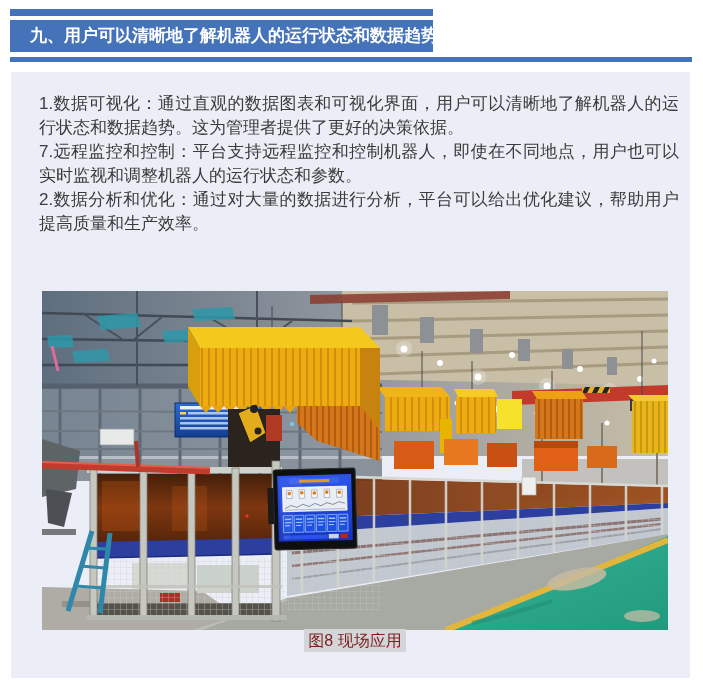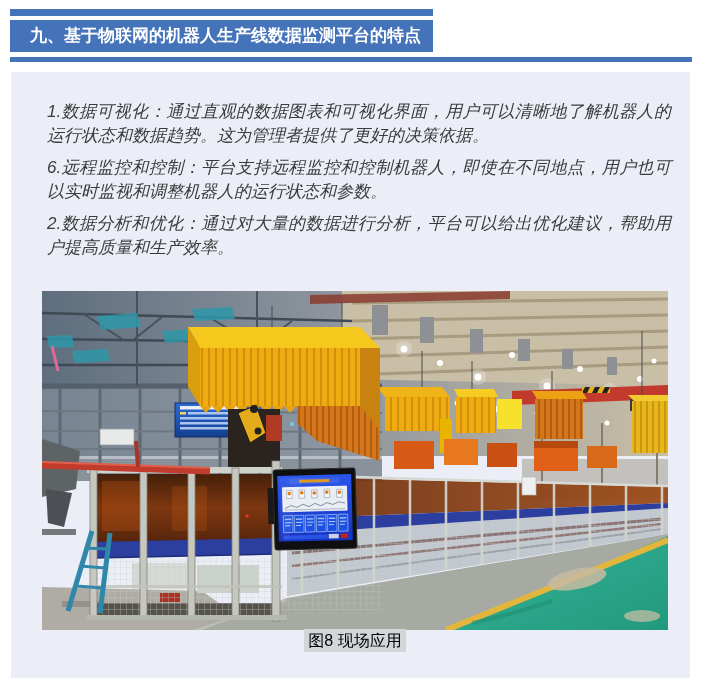--- a/index.html
+++ b/index.html
@@ -6,45 +6,45 @@
   .page{position:relative;width:703px;height:687px;background:#ffffff;overflow:hidden;
         font-family:"Liberation Sans","DejaVu Sans",sans-serif;}
   .top-bar{position:absolute;left:10px;top:9px;width:423px;height:7px;background:#4573B9;}
   .header-box{position:absolute;left:10px;top:20px;width:423px;height:32px;background:#4573B9;}
   .header-box .title{display:block;padding-left:20px;line-height:32px;font-size:17px;
         font-weight:bold;color:#ffffff;white-space:nowrap;}
   .divider{position:absolute;left:10px;top:57px;width:682px;height:5px;background:#4573B9;}
   .panel{position:absolute;left:11px;top:72px;width:679px;height:606px;background:#EBEEF6;}
   .textblock{position:absolute;left:28px;top:20px;width:640px;font-size:17px;line-height:24px;
         color:#3B3B3B;text-align:justify;}
-  .textblock p{margin:8px;padding:0;font-style:italic;}
+  .textblock p{margin:0;padding:0;}
   .figure{position:absolute;left:31px;top:219px;width:626px;height:339px;}
   .figure svg{display:block;width:626px;height:339px;}
   .caption-row{position:absolute;left:31px;top:557px;width:626px;text-align:center;}
-  .caption-row .cap{display:inline-block;background:#D3D6D9;color:#000000;font-size:16px;
+  .caption-row .cap{display:inline-block;background:#D3D6D9;color:#7f1d1d;font-size:16px;
         line-height:21px;padding:1px 4px;}
 </style>
 </head>
 <body>
 
 <div class="page">
 
   <div class="top-bar"></div>
 
   <div class="header-box">
-    <span class="title">九、基于物联网的机器人生产线数据监测平台的特点</span>
+    <span class="title">九、用户可以清晰地了解机器人的运行状态和数据趋势</span>
   </div>
 
   <div class="divider"></div>
 
   <div class="panel">
 
     <div class="textblock">
       <p>1.数据可视化：通过直观的数据图表和可视化界面，用户可以清晰地了解机器人的运行状态和数据趋势。这为管理者提供了更好的决策依据。</p>
-      <p>6.远程监控和控制：平台支持远程监控和控制机器人，即使在不同地点，用户也可以实时监视和调整机器人的运行状态和参数。</p>
+      <p>7.远程监控和控制：平台支持远程监控和控制机器人，即使在不同地点，用户也可以实时监视和调整机器人的运行状态和参数。</p>
       <p>2.数据分析和优化：通过对大量的数据进行分析，平台可以给出优化建议，帮助用户提高质量和生产效率。</p>
     </div>
 
     <div class="figure">
       <svg viewBox="0 0 626 339" preserveAspectRatio="none">
         <defs>
           <linearGradient id="gCeil" x1="0" y1="0" x2="1" y2="0">
             <stop offset="0" stop-color="#5E6E7E"></stop>
               <stop offset="0.45" stop-color="#8C939C"></stop>
               <stop offset="1" stop-color="#C9BEA6"></stop>

